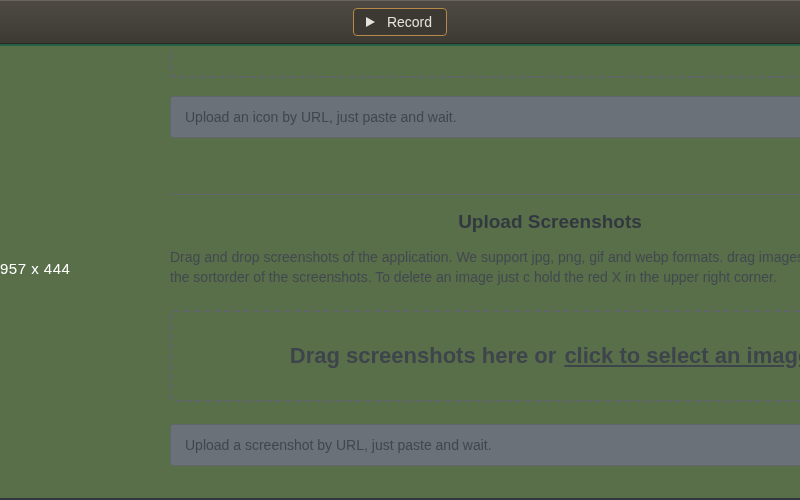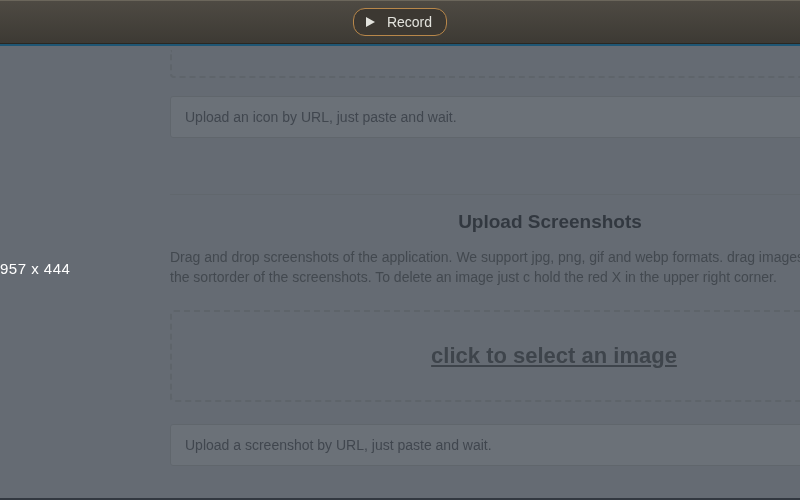--- a/index.html
+++ b/index.html
@@ -17,35 +17,35 @@
       justify-content: center;
       position: relative;
       z-index: 2;
     }
     .record-btn {
       background: #3c3832;
       border: 1px solid #b8874a;
       color: #e3e3dd;
       padding: 5px 14px 5px 12px;
       font-size: 14px;
-      border-radius: 12px;
+      border-radius: 4px;
       display: inline-flex;
       align-items: center;
       gap: 12px;
       cursor: pointer;
     }
     .record-btn .play-ico { width: 0; height: 0; border-left: 9px solid #e3e3dd; border-top: 5px solid transparent; border-bottom: 5px solid transparent; }
 
     
     .page {
-      background: #e5e5e5;
+      background: #bef264;
       position: absolute;
       left: 0; right: 0; top: 44px; bottom: 0;
       padding-top: 4px;
-      border-top: 2px solid #0ea5e9;
+      border-top: 2px solid #22c55e;
       border-bottom: 2px solid #4a4a48;
     }
     .content {
       margin-left: 170px;
       width: 760px;
       color: #5b5b59;
     }
     .dashed-box-trail {
       border: 2px dashed #cfcfcb;
       border-top: none;
@@ -121,20 +121,21 @@
 <div class="page">
   <div class="content">
     <div class="dashed-box-trail"></div>
     <input class="url-input" placeholder="Upload an icon by URL, just paste and wait." style="">
 
     <h3 class="section-title">Upload Screenshots</h3>
 
     <p class="section-desc">Drag and drop screenshots of the application. We support jpg, png, gif and webp formats. drag images around to change the sortorder of the screenshots. To delete an image just c hold the red X in the upper right corner.</p>
 
     <div class="dropzone">
+      <span>Drag screenshots here or</span>
       <span class="link">click to select an image</span>
     </div>
 
     <div class="url-input2-wrap">
       <input class="url-input" placeholder="Upload a screenshot by URL, just paste and wait." style="">
     </div>
   </div>
 </div>
 
 <div class="overlay">

